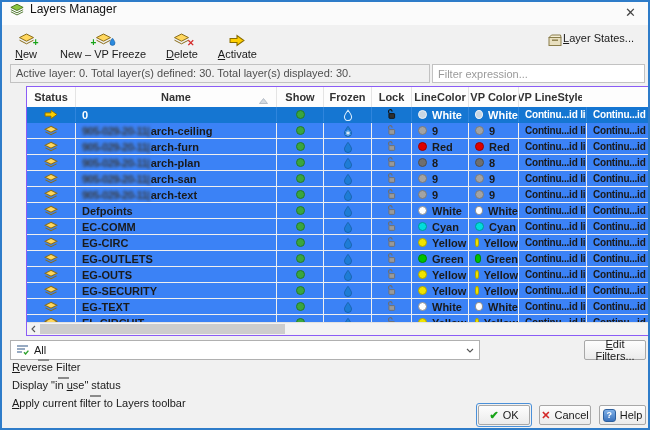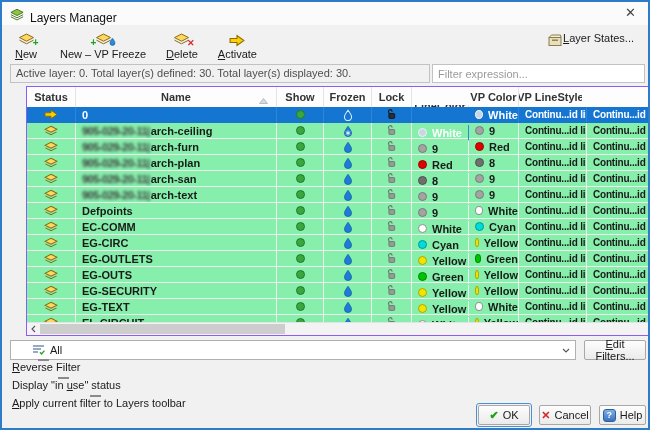--- a/index.html
+++ b/index.html
@@ -1,20 +1,20 @@
 <!DOCTYPE html>
 <html><head>
 <meta charset="utf-8">
 <style>
   html,body{margin:0;padding:0;}
   body{width:650px;height:430px;font-family:"Liberation Sans",sans-serif;background:#d8d8d8;}
   .dialog{position:relative;width:650px;height:430px;box-sizing:border-box;border:2px solid #2e7cc9;background:#f1f1f1;overflow:hidden;}
 
   
-  .titlebar{position:absolute;left:0;top:0;right:0;height:23px;background:#fbfbfb;display:flex;align-items:flex-end;padding:0 8px;box-sizing:border-box;}
+  .titlebar{position:absolute;left:0;top:0;right:0;height:23px;background:#fbfbfb;display:flex;align-items:flex-start;padding:0 8px;box-sizing:border-box;}
   .title{font-size:12px;color:#111;margin-left:6px;}
   .close{position:absolute;right:12px;top:2px;font-size:13px;color:#444;line-height:18px;}
 
   
   .toolbar{position:absolute;left:0;top:24px;right:0;height:38px;}
   .tgroup{position:absolute;left:10px;top:2px;display:flex;gap:20px;}
   .tbtn{display:flex;flex-direction:column;align-items:center;min-width:28px;}
   .ticon{height:19px;position:relative;display:flex;align-items:flex-end;}
   .tlabel{font-size:11px;color:#1a1a1a;margin-top:1px;}
   .badge{position:absolute;font-weight:bold;font-size:10px;line-height:10px;}
@@ -30,48 +30,48 @@
   .status-box{position:absolute;left:8px;top:62px;width:420px;height:19px;box-sizing:border-box;border:1px solid #c2c2c2;background:#f1f1f1;font-size:11px;color:#4f4f4f;line-height:17px;padding:0 5px;white-space:nowrap;overflow:hidden;}
   .filter-input{position:absolute;left:430px;top:62px;width:213px;height:19px;box-sizing:border-box;border:1px solid #c2c2c2;background:#fff;font-family:"Liberation Sans",sans-serif;font-size:11px;padding:0 5px;color:#333;outline:none;}
   .filter-input::placeholder{color:#9a9a9a;}
 
   
   .table{position:absolute;left:24px;top:84px;width:637px;height:250px;box-sizing:border-box;border:1px solid #8b5cf6;background:#fff;font-weight:bold;}
   .thead{position:absolute;left:0;top:0;right:12px;height:20px;display:flex;background:#fdfdfd;border-bottom:1px solid #cfcfcf;}
   .hcell{box-sizing:border-box;border-right:1px solid #e4e4e4;display:flex;align-items:center;justify-content:center;font-size:11px;color:#333;position:relative;overflow:hidden;white-space:nowrap;}
   .sorticon{position:absolute;right:8px;top:7px;}
   .tbody{position:absolute;left:0;top:20px;right:12px;bottom:13px;overflow:hidden;}
-  .trow{display:flex;height:16px;box-sizing:border-box;border-bottom:1px solid #efefef;background:#86efac;}
+  .trow{display:flex;height:16px;box-sizing:border-box;border-bottom:1px solid #efefef;background:#3b82f6;}
   .trow.selected{background:#1576d2;border-bottom-color:#1576d2;}
   .cell{box-sizing:border-box;border-right:1px solid #efefef;height:15px;display:flex;align-items:center;font-size:11px;color:#1a1a1a;overflow:hidden;white-space:nowrap;}
   .selected .cell{color:#fff;border-right-color:#2f85dd;}
   .center{justify-content:center;}
   .pad{padding-left:6px;}
   .c0{width:49px;}.c1{width:201px;}.c2{width:47px;}.c3{width:48px;}.c4{width:40px;}
-  .c5{width:57px;margin-top:18px;}.c6{width:50px;}.c7{width:68px;}.c8{width:63px;border-right:none;}
+  .c5{width:57px;}.c6{width:50px;}.c7{width:68px;}.c8{width:63px;border-right:none;}
   .redacted{filter:blur(1.7px);color:#3a3a3a;letter-spacing:-0.5px;margin-right:1px;}
   .dot{width:9px;height:9px;border-radius:50%;box-sizing:border-box;display:inline-block;}
   .showdot{background:#3aa63f;border:1px solid #257a2b;}
   .cdot{margin-right:5px;border-style:solid;border-width:1.5px;}
   .lstext{font-size:10px;letter-spacing:-0.2px;}
 
   
   .vscroll{position:absolute;top:0;right:0;width:12px;bottom:13px;background:#f3f3f3;border-left:1px solid #e2e2e2;box-sizing:border-box;}
   .varrow{position:absolute;left:0;right:0;height:13px;display:flex;align-items:center;justify-content:center;}
   .varrow.up{top:0;}
   .varrow.down{bottom:0;}
   .vthumb{position:absolute;left:1px;right:1px;top:15px;height:82px;background:#cdcdcd;}
   .hscroll{position:absolute;left:0;right:0;bottom:0;height:13px;background:#f3f3f3;border-top:1px solid #e2e2e2;box-sizing:border-box;}
   .harrow{position:absolute;top:0;bottom:0;width:13px;display:flex;align-items:center;justify-content:center;}
   .harrow.left{left:0;}
   .harrow.right{right:0;}
   .hthumb{position:absolute;left:13px;top:1px;height:10px;width:245px;background:#cdcdcd;}
 
   
-  .combo{position:absolute;left:8px;top:338px;width:566px;height:20px;box-sizing:border-box;border:1px solid #b0b0b0;background:#fff;display:flex;align-items:center;padding:0 21px;font-size:11px;color:#1a1a1a;}
+  .combo{position:absolute;left:8px;top:338px;width:470px;height:20px;box-sizing:border-box;border:1px solid #b0b0b0;background:#fff;display:flex;align-items:center;padding:0 5px;font-size:11px;color:#1a1a1a;}
   .combo-val{margin-left:5px;}
   .combo-chev{position:absolute;right:3px;top:3px;width:13px;height:13px;display:flex;align-items:center;justify-content:center;}
   .editbtn{position:absolute;left:582px;top:338px;width:62px;height:20px;}
 
   
   .cbrow{position:absolute;left:10px;display:flex;align-items:center;font-size:11px;color:#1a1a1a;height:13px;flex-direction:column;}
   .cbbox{width:11px;height:11px;box-sizing:border-box;border:1px solid #8a8a8a;background:#fff;margin-right:6px;}
   .ul{text-decoration:underline;}
 
   

